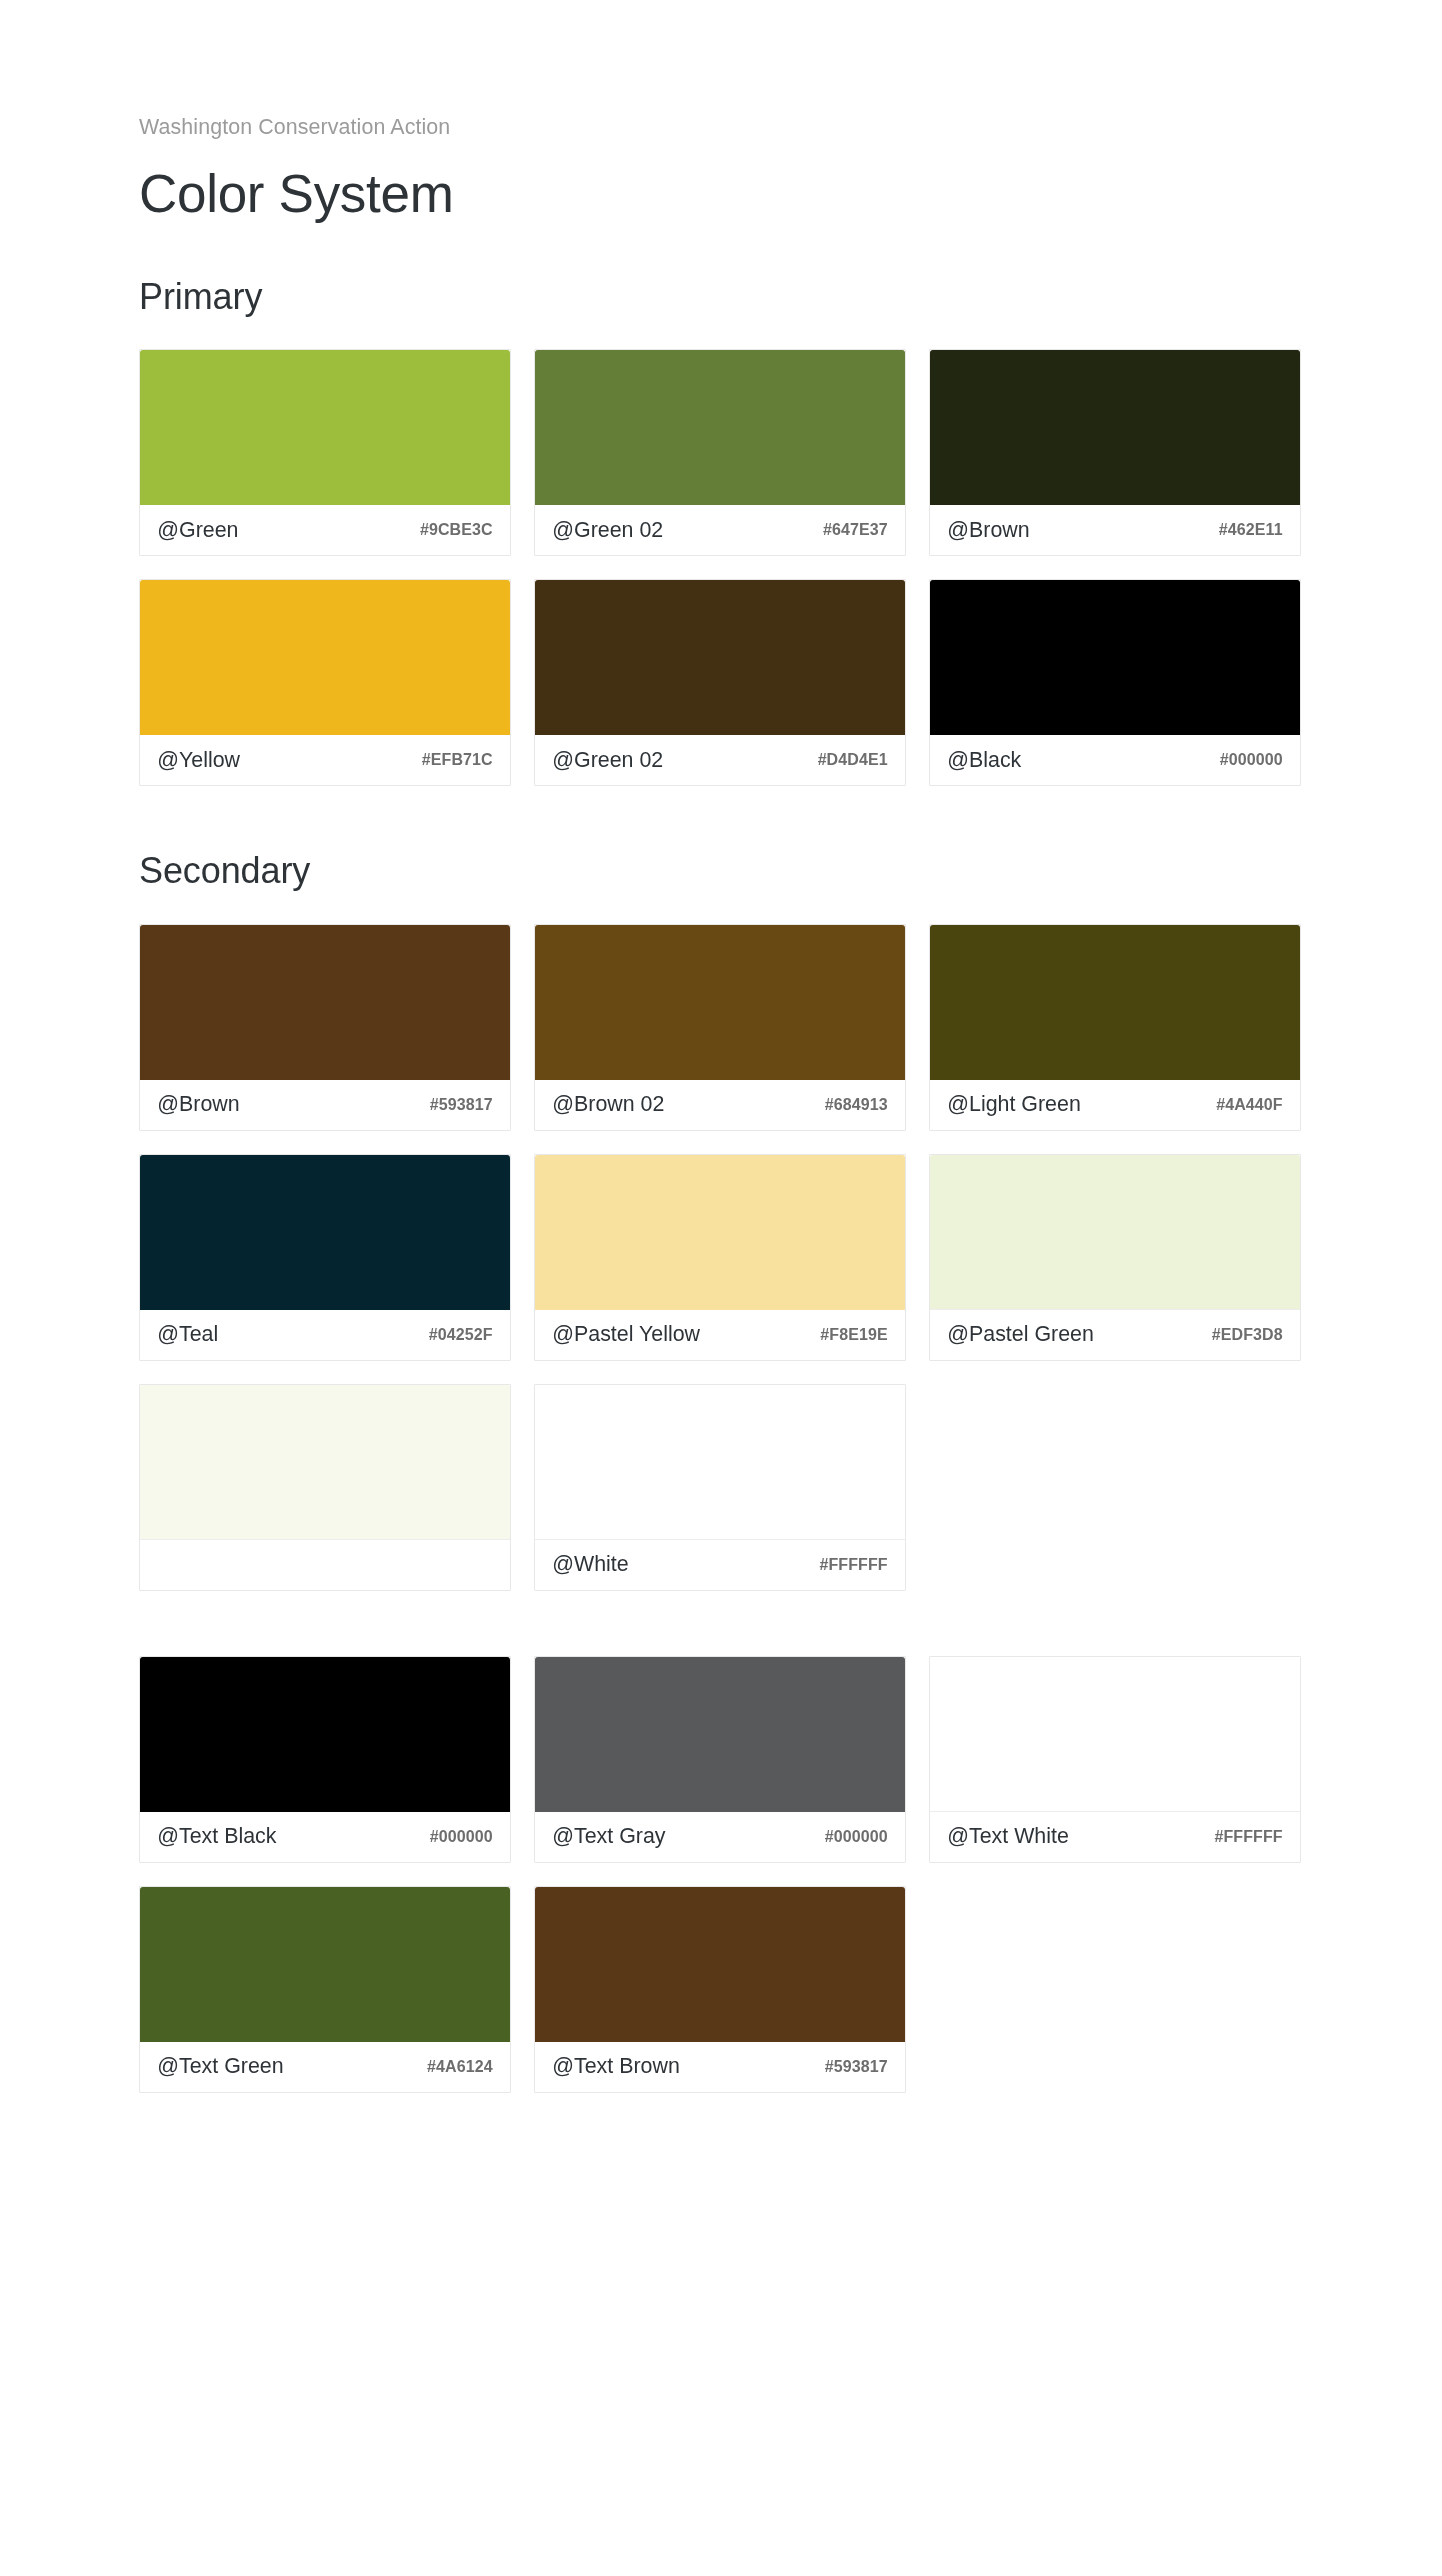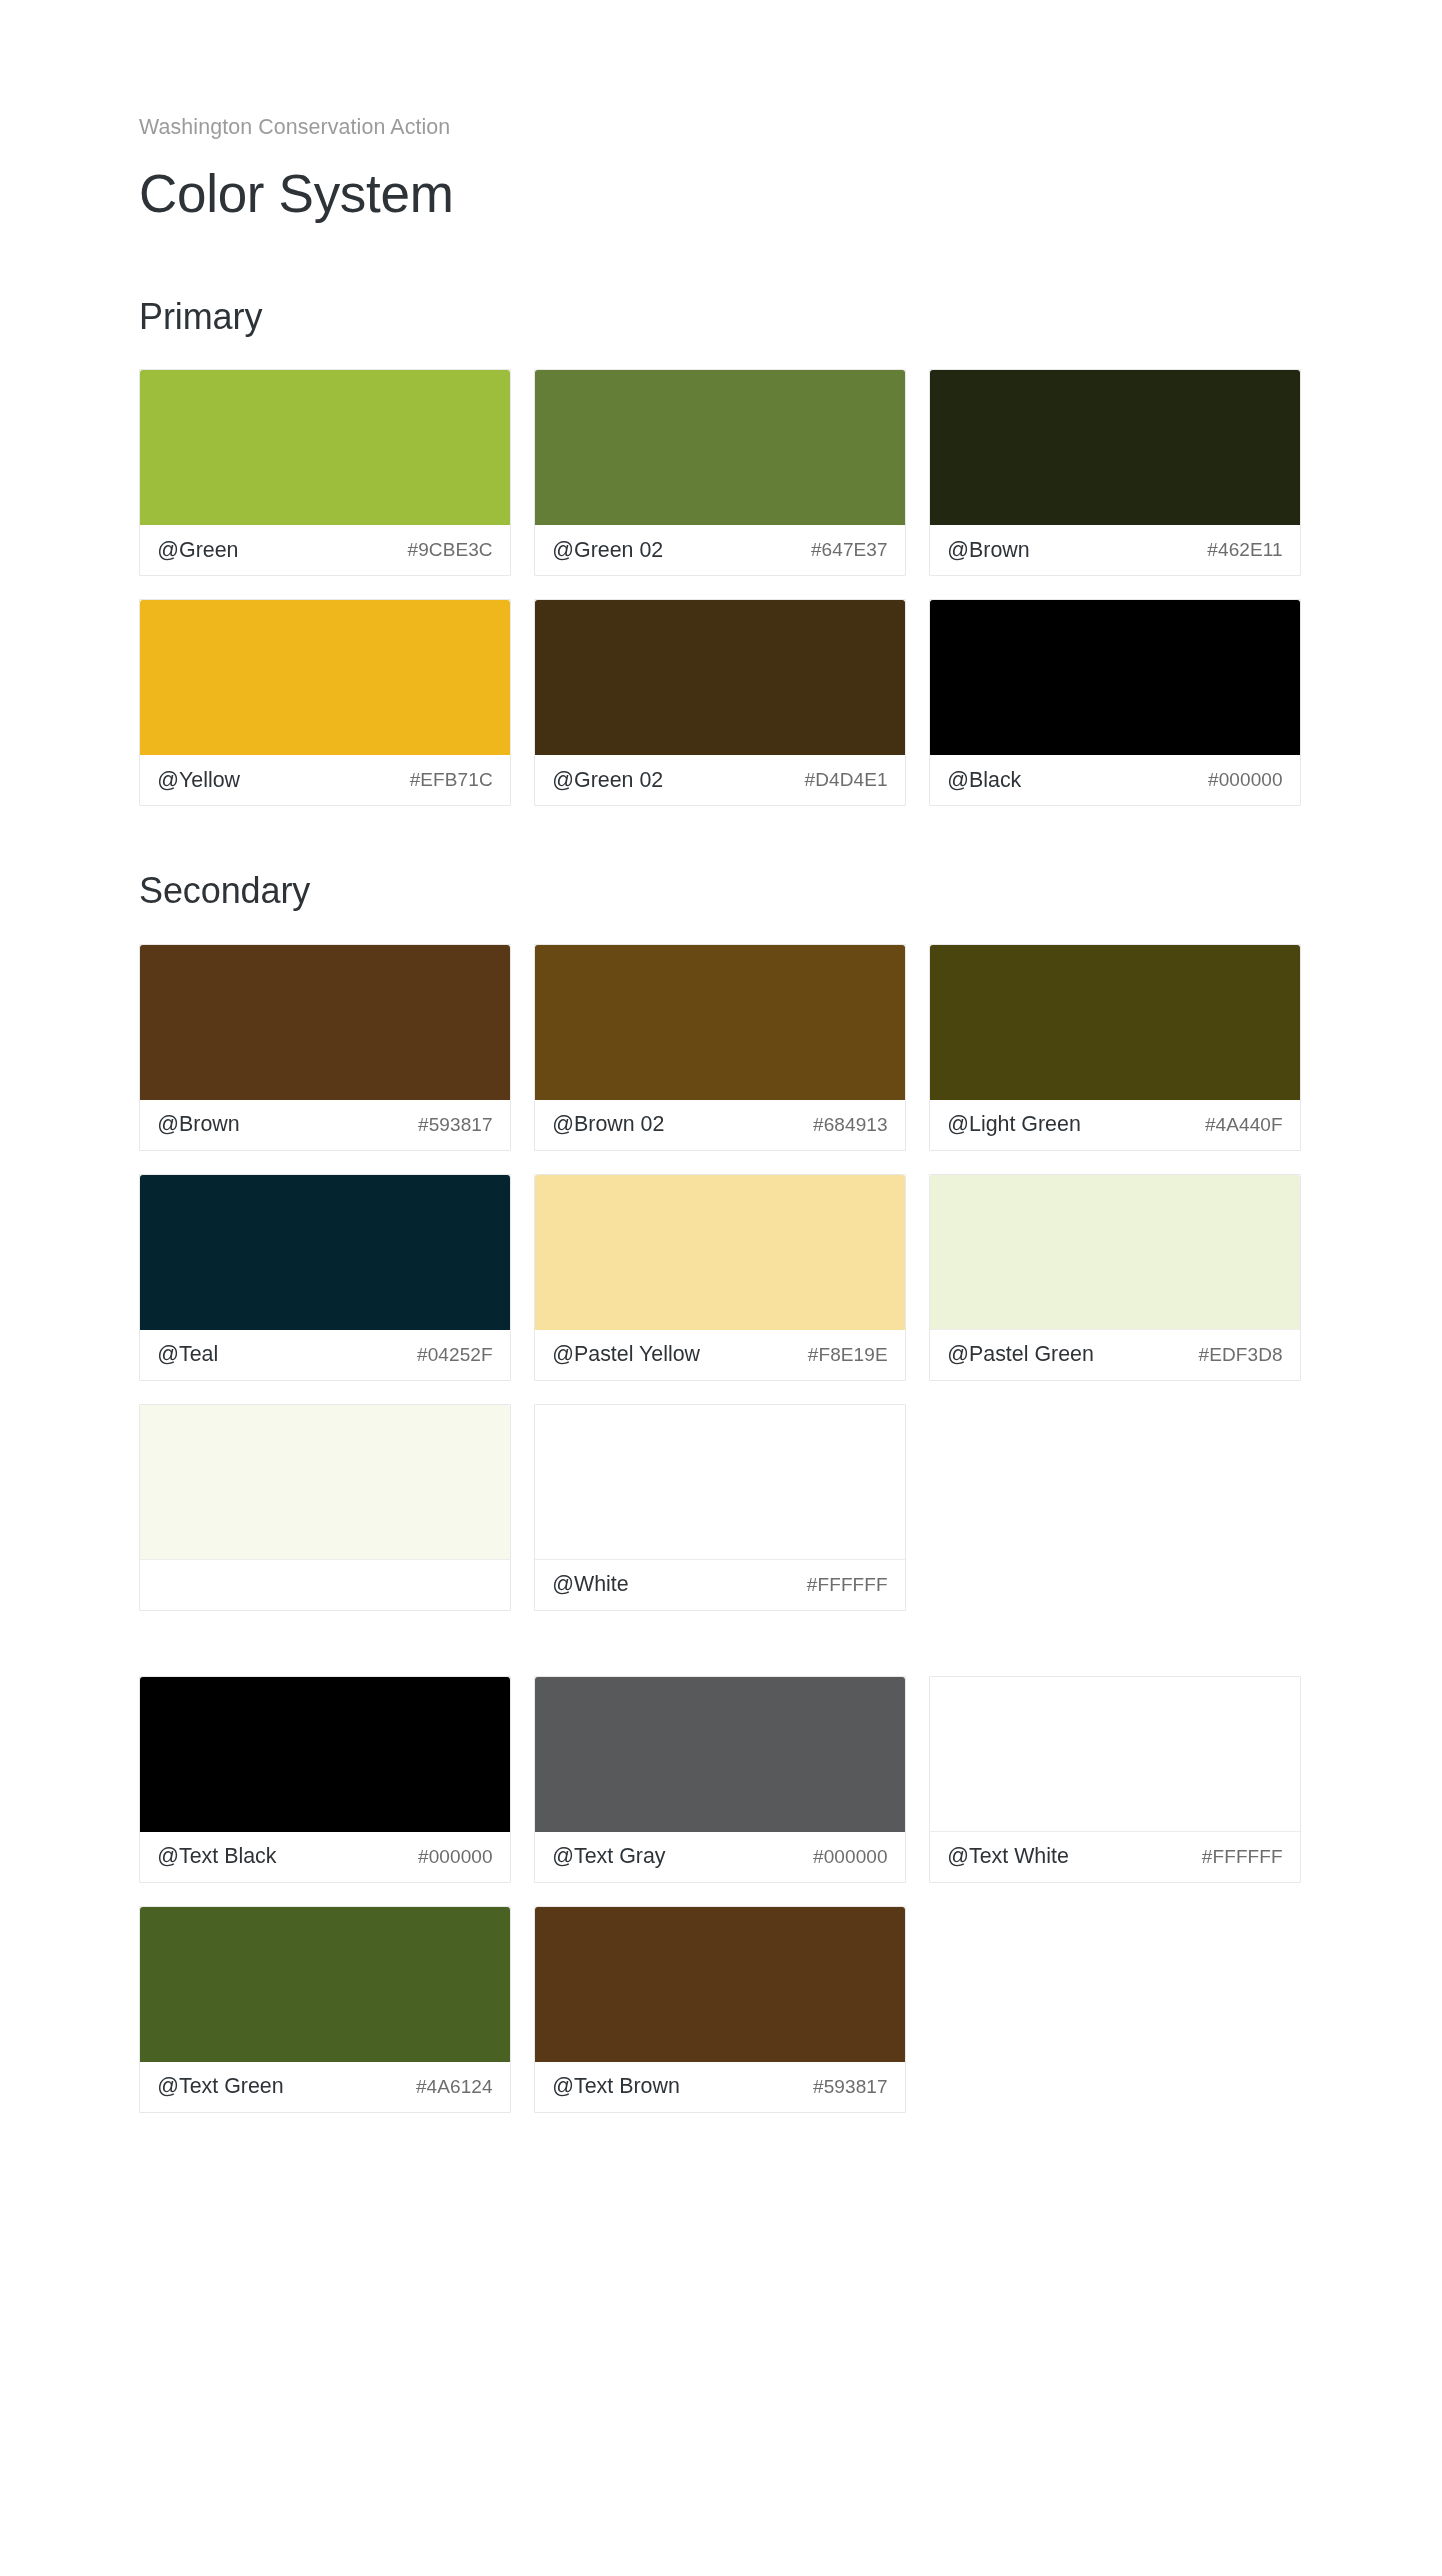--- a/index.html
+++ b/index.html
@@ -42,21 +42,21 @@
     color: #2e3338;
     letter-spacing: -0.3px;
     line-height: 1.05;
   }
 
   
   .section {
     margin-top: 65px;
   }
   .section:first-of-type {
-    margin-top: 75px;
+    margin-top: 55px;
   }
   .section-title {
     font-size: 36px;
     font-weight: 400;
     color: #2e3338;
     letter-spacing: -0.1px;
     line-height: 1.1;
     margin-bottom: 33px;
   }
 
@@ -96,22 +96,22 @@
     box-sizing: border-box;
     background: #ffffff;
   }
   .swatch-name {
     font-size: 21.4px;
     font-weight: 400;
     color: #2e3338;
     white-space: nowrap;
   }
   .swatch-hex {
-    font-size: 19px;
-    font-weight: 400;
+    font-size: 16px;
+    font-weight: 700;
     color: #6d6d6d;
     white-space: nowrap;
     letter-spacing: 0.1px;
   }
 </style>
 </head>
 <body>
 
 <div class="page">
 

